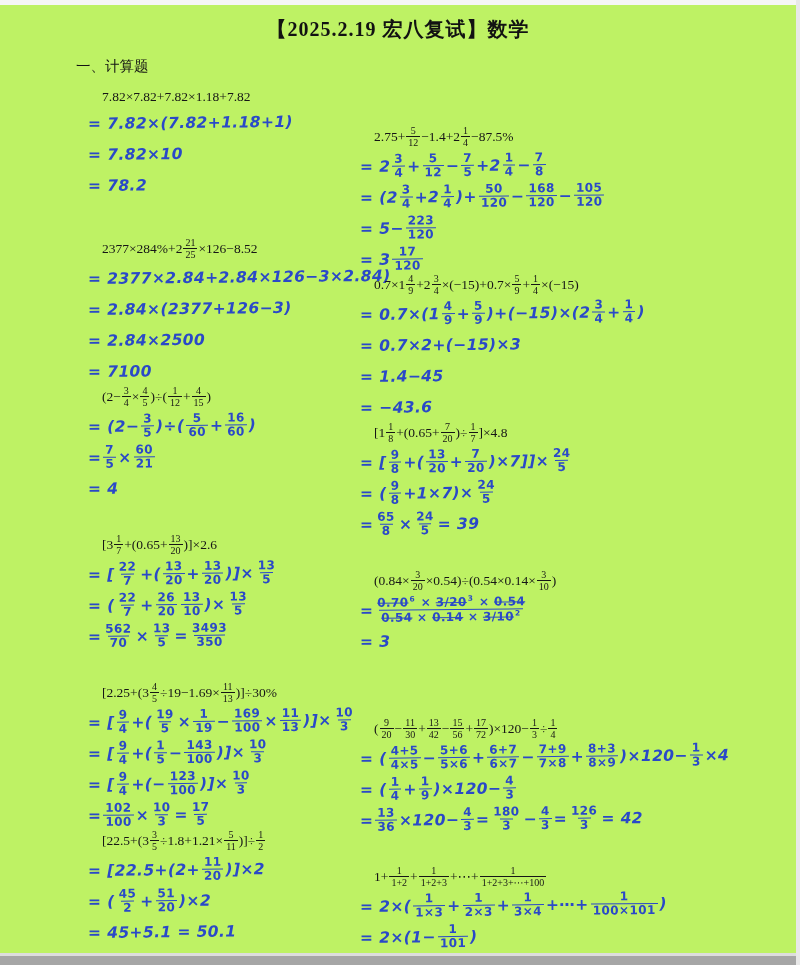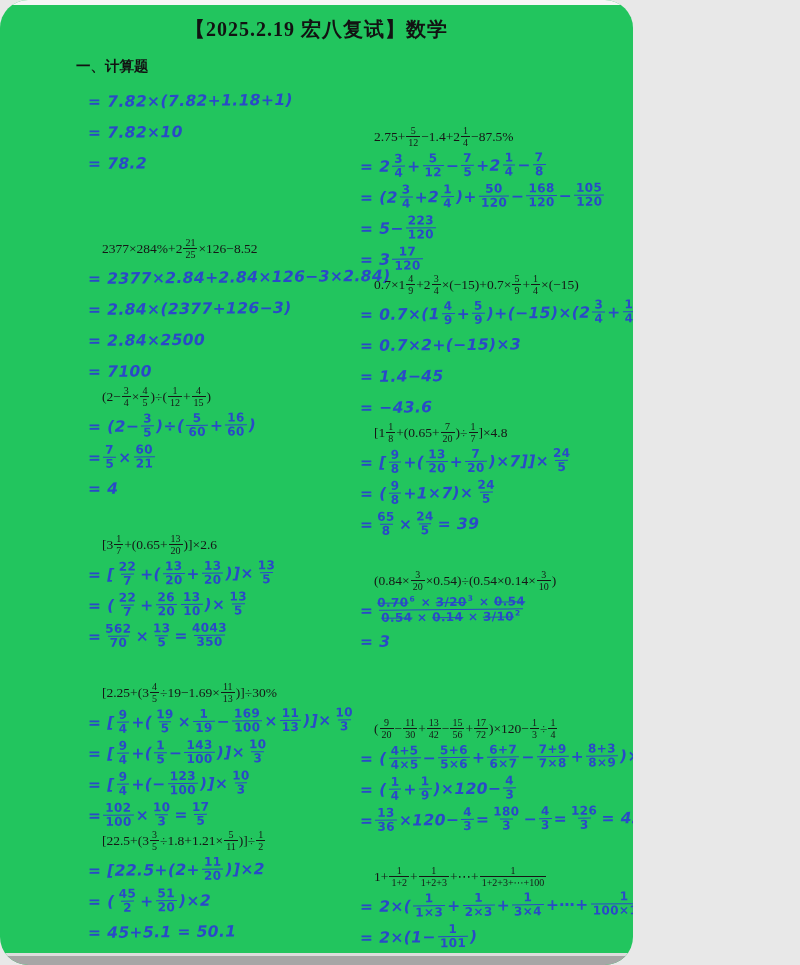--- a/index.html
+++ b/index.html
@@ -1,24 +1,24 @@
 <!DOCTYPE html>
 <html style="--ink: #2a49c8;"><head>
 <meta charset="utf-8">
 <style>
   html,body{margin:0;padding:0;background:#e8e8e8;}
-  .page{position:relative;width:633px;height:965px;background:#22c55e;overflow:hidden;
-        font-family:"Liberation Serif", serif;border-radius:28px;}
+  .page{position:relative;width:796px;height:965px;background:#bef264;overflow:hidden;
+        font-family:"Liberation Serif", serif;}
   .top-edge{position:absolute;top:0;left:0;right:0;height:5px;background:#f6f6f6;}
   .bottom-edge-light{position:absolute;bottom:9px;left:0;right:0;height:3px;background:#dddddd;}
   .bottom-edge{position:absolute;bottom:0;left:0;right:0;height:9px;background:#a6a6a6;}
 
   .title{position:absolute;top:16px;left:0;width:100%;text-align:center;
          font-weight:bold;font-size:20px;color:#121212;letter-spacing:1px;}
-  .section{position:absolute;top:57px;left:76px;font-weight:bold;font-size:14.5px;color:#121212;}
+  .section{position:absolute;top:57px;left:76px;font-weight:normal;font-size:14.5px;color:#121212;}
 
   .col{position:absolute;display:flex;flex-direction:column;}
   .col-left{left:88px;top:86px;width:300px;}
   .col-right{left:360px;top:82px;width:430px;margin-top:40px;}
   .problem{height:148px;position:relative;}
   .problem:last-child{height:auto;}
 
   .printed{font-family:"Liberation Serif", serif;font-size:13.5px;color:#161616;
            margin:3px 0 3px 14px;display:flex;align-items:center;white-space:nowrap;}
   .printed .frac{font-size:10px;line-height:1.1;}
@@ -41,20 +41,21 @@
 <body>
 
 <div class="page">
   <div class="top-edge"></div>
 
   <div class="title">【2025.2.19 宏八复试】数学</div>
   <div class="section">一、计算题</div>
 
   <div class="col col-left">
       <div class="problem">
+        <div class="printed">7.82×7.82+7.82×1.18+7.82</div>
         <div class="work-line">= 7.82×(7.82+1.18+1)</div>
         <div class="work-line">= 7.82×10</div>
         <div class="work-line">= 78.2</div>
       </div>
       <div class="problem">
         <div class="printed">2377×284%+2<span class="frac">
             <span class="num">21</span>
             <span class="den">25</span>
           </span>×126−8.52</div>
         <div class="work-line">= 2377×2.84+2.84×126−3×2.84)</div>
@@ -129,21 +130,21 @@
             <span class="num">13</span>
             <span class="den">5</span>
           </span></div>
         <div class="work-line">= <span class="frac">
             <span class="num">562</span>
             <span class="den">70</span>
           </span>×<span class="frac">
             <span class="num">13</span>
             <span class="den">5</span>
           </span> = <span class="frac">
-            <span class="num">4043</span>
+            <span class="num">3493</span>
             <span class="den">350</span>
           </span></div>
       </div>
       <div class="problem">
         <div class="printed">[2.25+(3<span class="frac">
             <span class="num">4</span>
             <span class="den">5</span>
           </span>÷19−1.69×<span class="frac">
             <span class="num">11</span>
             <span class="den">13</span>

